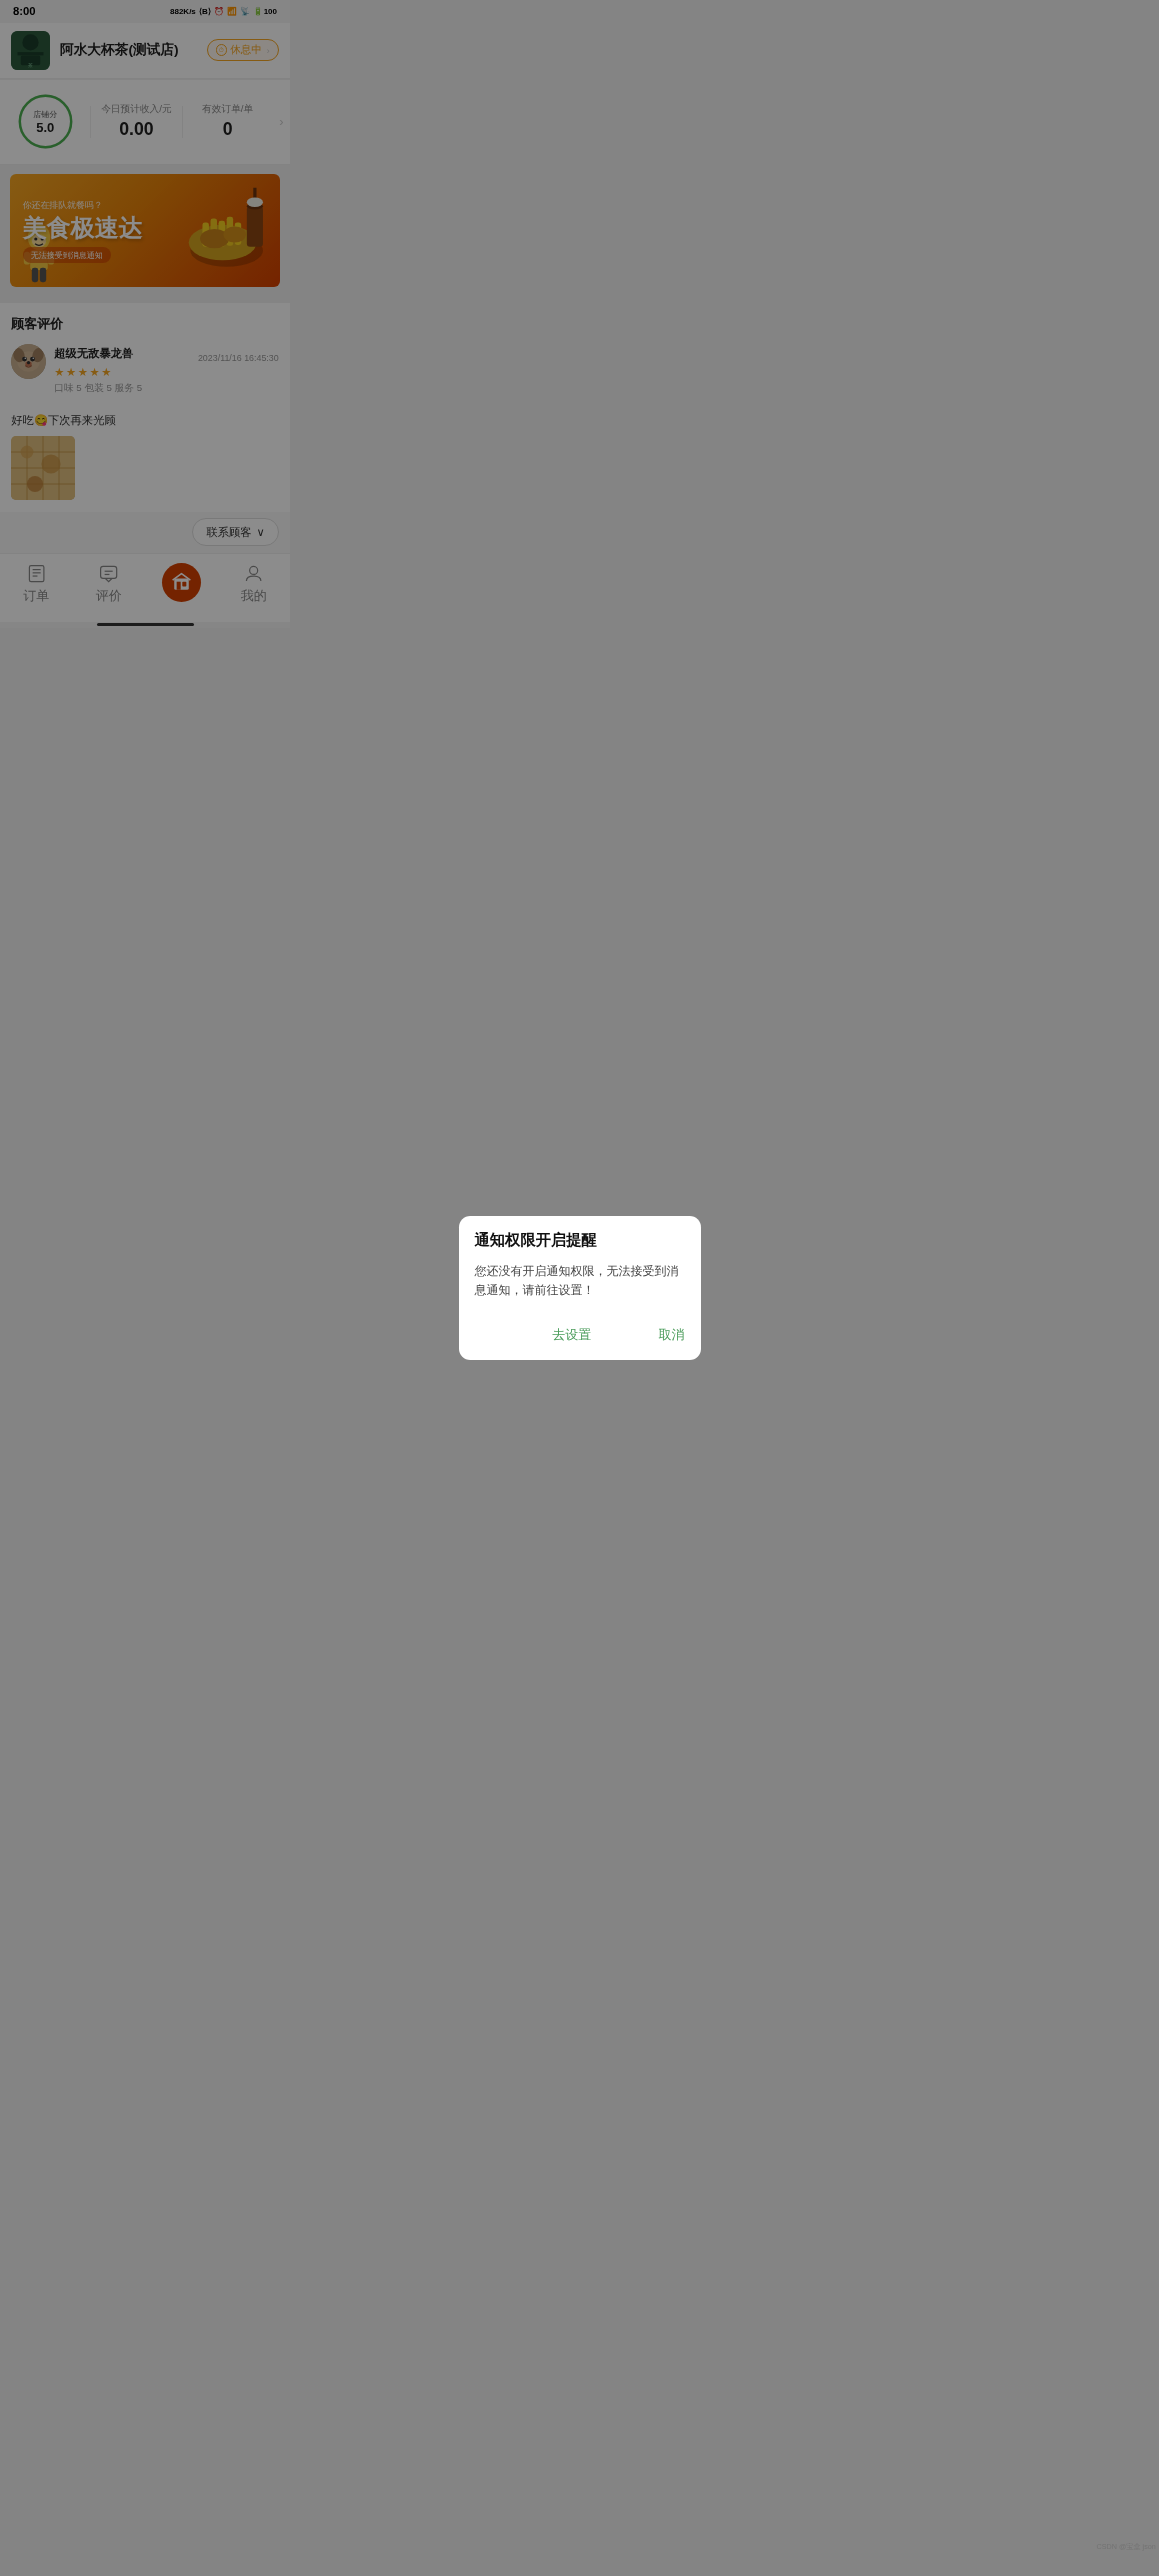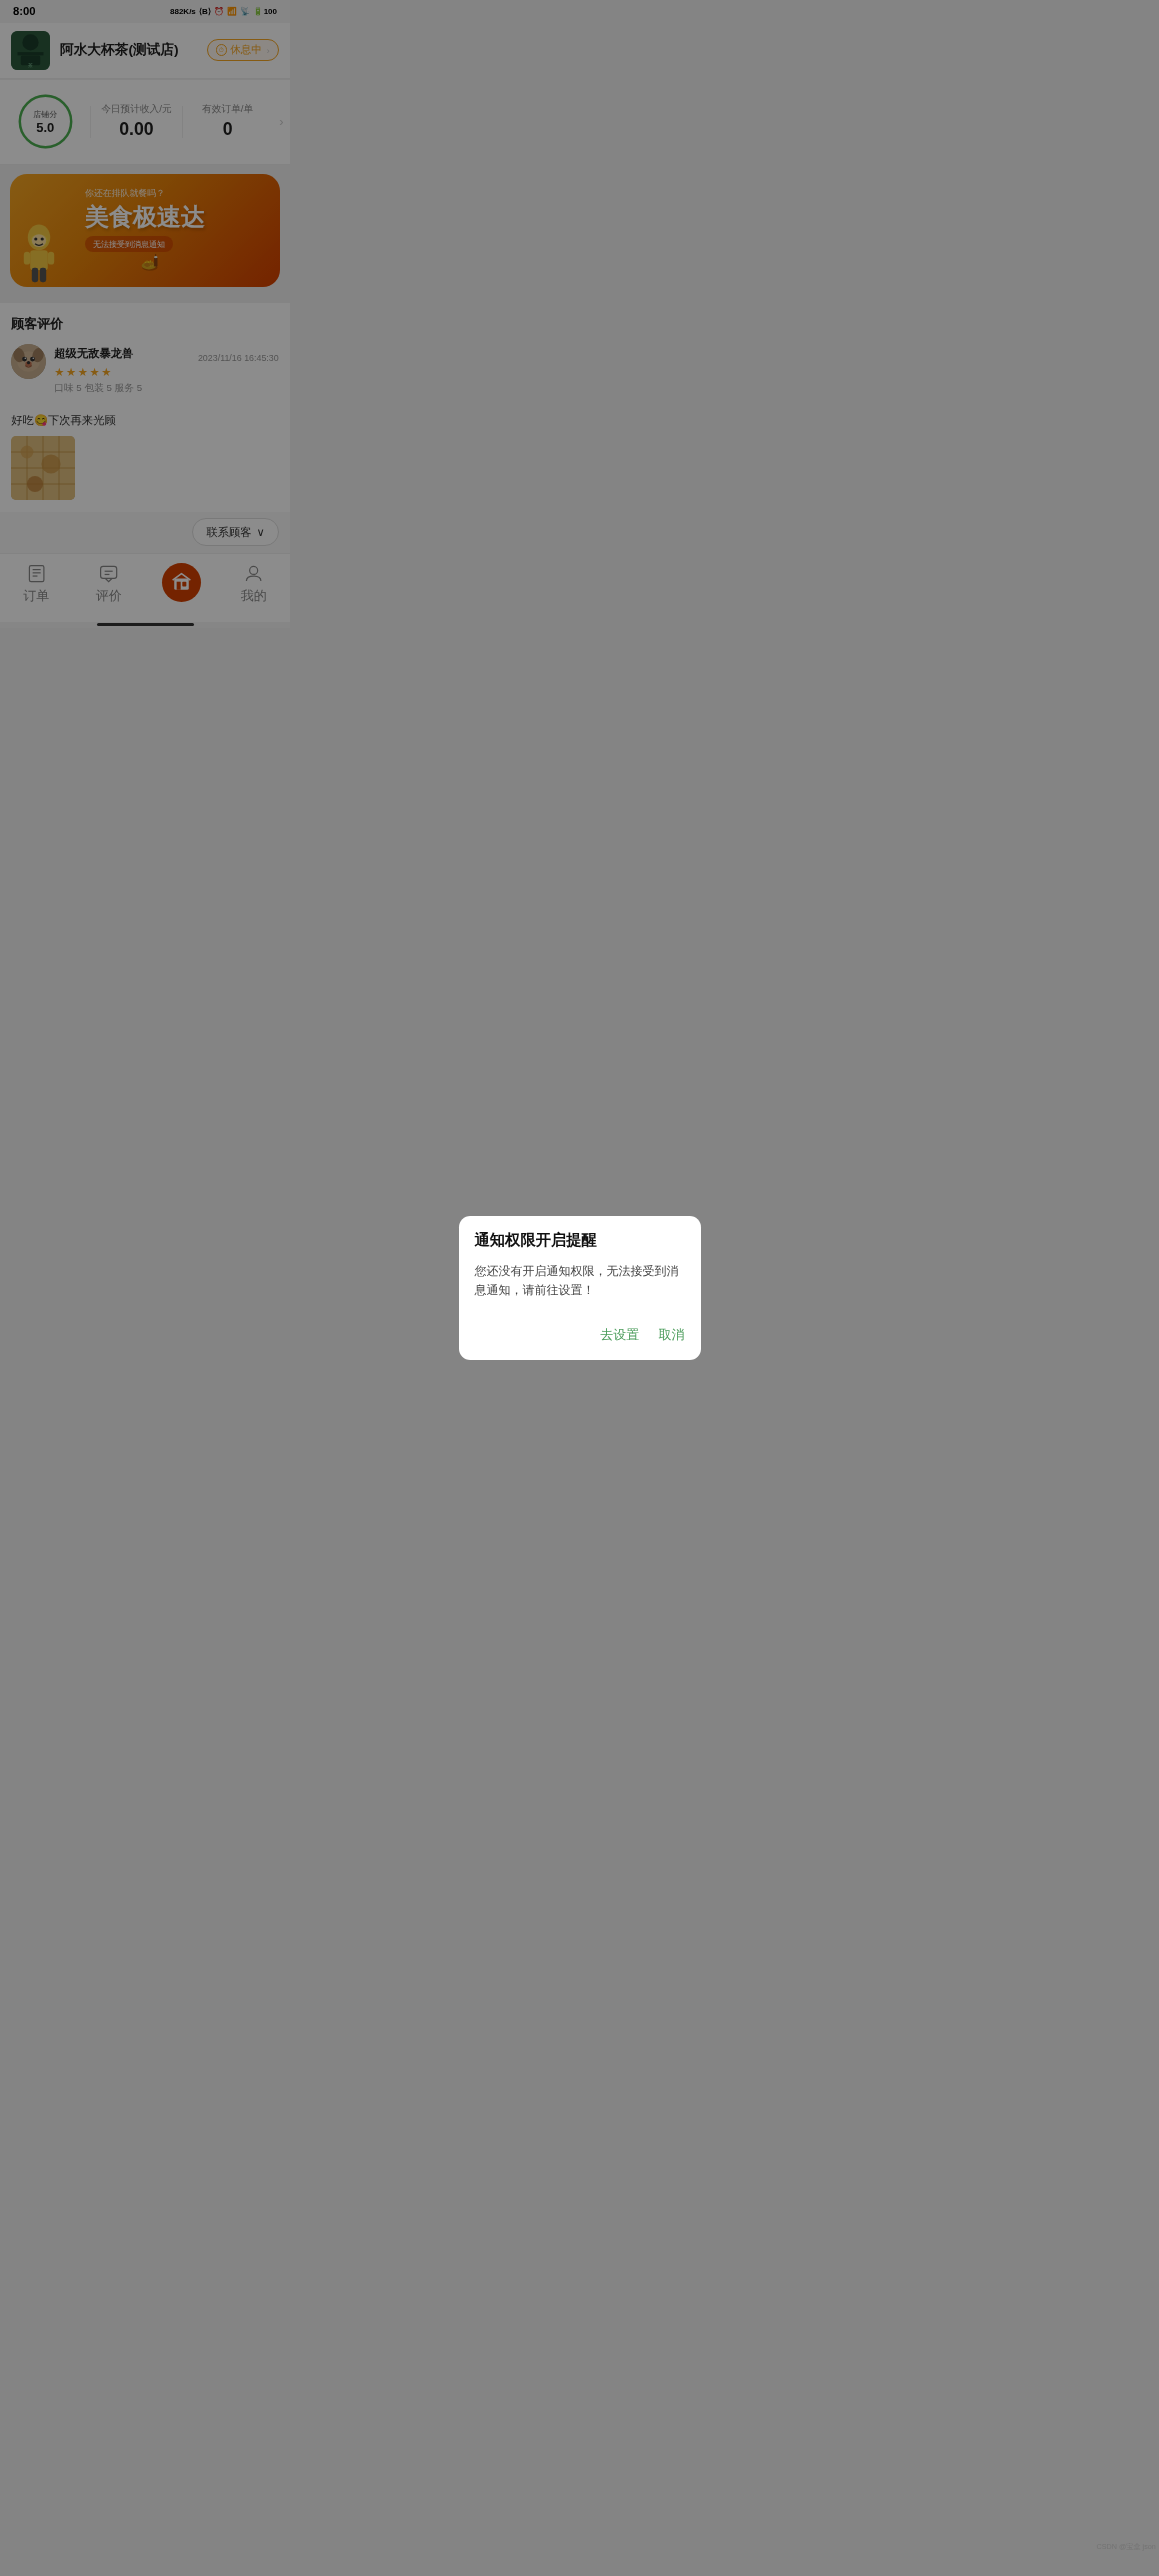--- a/index.html
+++ b/index.html
@@ -165,29 +165,28 @@
       color: #ccc;
       font-size: 13px;
     }
 
     
     .banner-section {
       padding: 9.7px;
       background: #f0f0f0;
     }
     .banner {
-      border-radius: 17px;
+      border-radius: 6px;
       overflow: hidden;
       height: 113px;
       background: linear-gradient(135deg, #f5a623 0%, #e8850a 40%, #d44000 100%);
       position: relative;
       display: flex;
       align-items: center;
       padding: 13px;
-      flex-direction: column;
     }
     .banner-text-area {
       flex: 1;
       z-index: 2;
     }
     .banner-subtitle {
       font-size: 8.9px;
       color: rgba(255,255,255,0.9);
       margin-bottom: 3.2px;
     }
@@ -260,20 +259,21 @@
       padding-top: 6.4px;
     }
     .dialog-btn {
       font-size: 13px;
       font-weight: 500;
       color: #4a9c5a;
       cursor: pointer;
       background: none;
       border: none;
       padding: 3.2px 0;
+      margin-left: 48px;
     }
 
     
     .section {
       background: #fff;
       margin-top: 6.4px;
       padding: 11.3px 11.3px;
     }
     .section-title {
       font-size: 13px;

